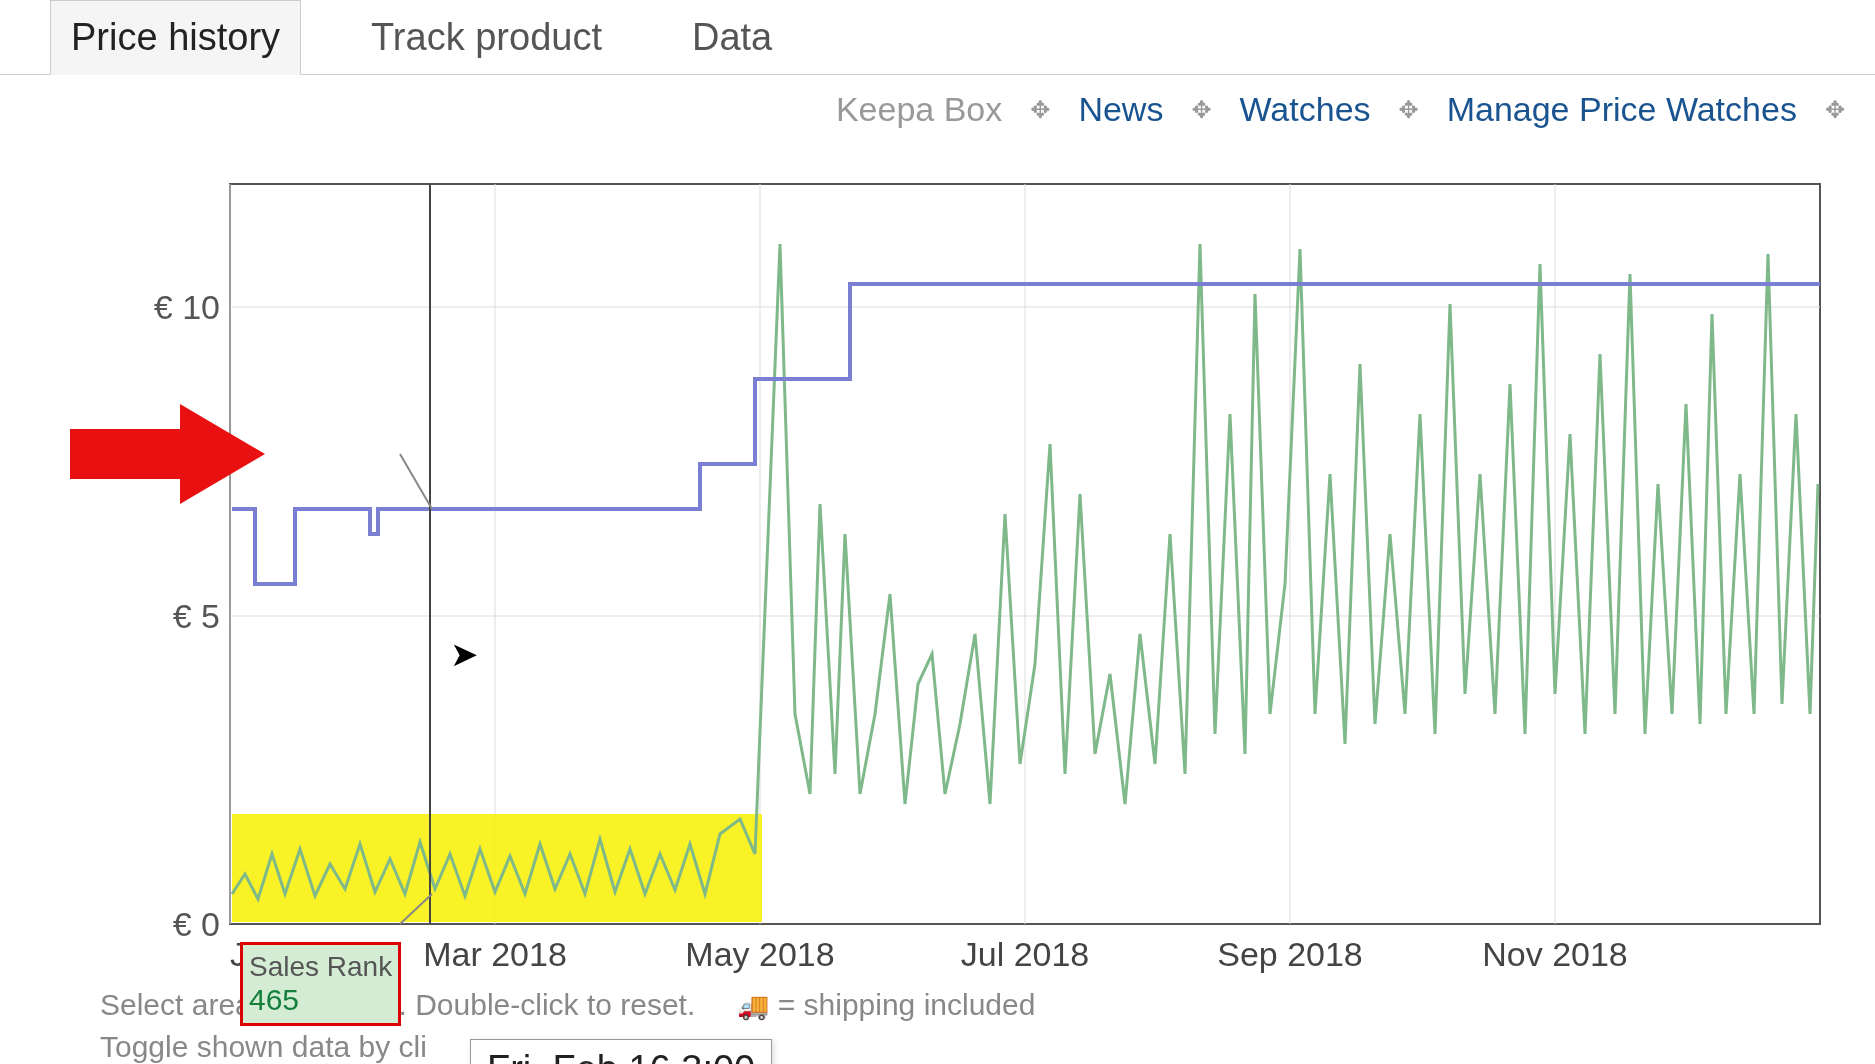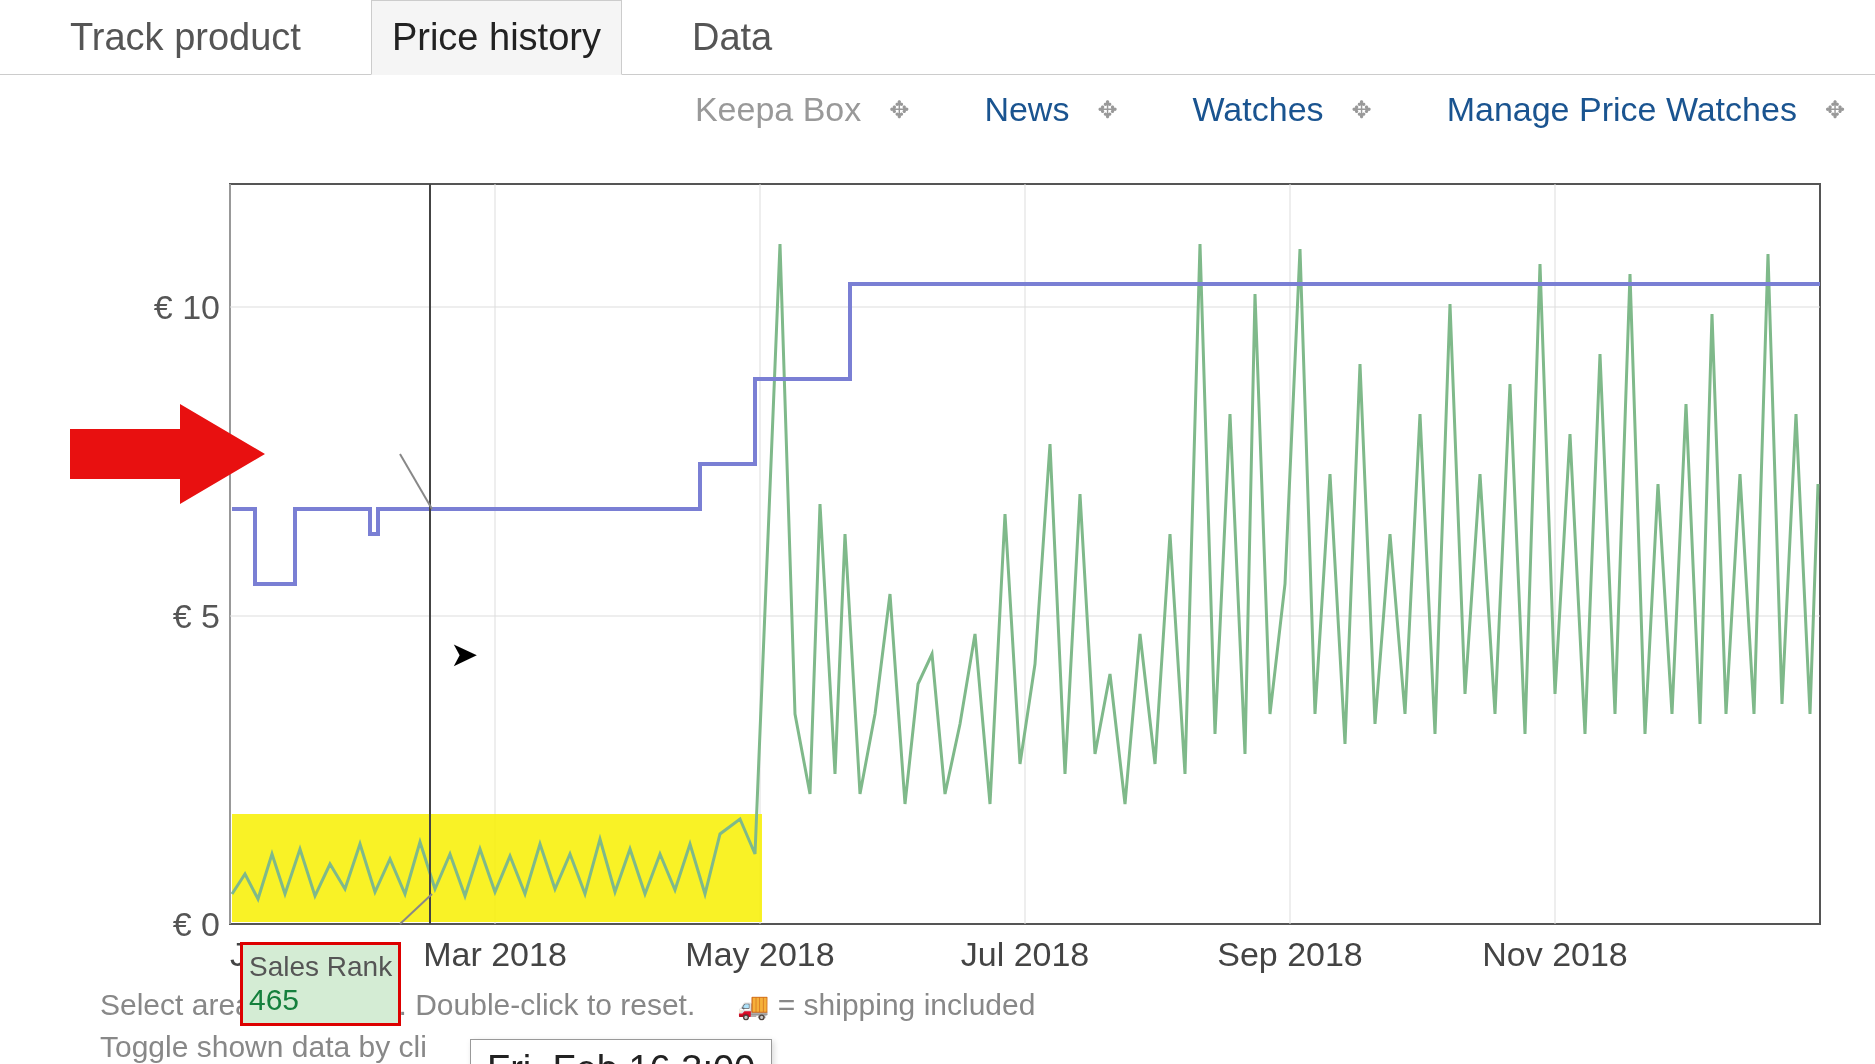--- a/index.html
+++ b/index.html
@@ -6,21 +6,21 @@
   body { font-family: Arial, Helvetica, sans-serif; background: #fff; color: #333; width: 1875px; }
   
   
   .tabs { display: flex; align-items: flex-end; border-bottom: 1px solid #ccc; padding-left: 50px; gap: 50px; }
   .tab { font-size: 38px; color: #555; padding: 15px 20px; cursor: pointer; }
   .tab.active { background: #f5f5f5; border: 1px solid #ccc; border-bottom: 1px solid #f5f5f5; margin-bottom: -1px; font-weight: 500; color: #222; }
   
   
   .header-links { display: flex; justify-content: flex-end; align-items: center; gap: 28px; padding: 15px 30px 15px 0; font-size: 34px; }
   .header-links .muted { color: #999; }
-  .header-links .link { color: #1a5490; cursor: pointer; margin-left: 47px; }
+  .header-links .link { color: #1a5490; cursor: pointer; }
   .sep-icon { color: #999; font-size: 24px; }
   
   
   .chart-wrap { position: relative; margin: 10px 30px 0 100px; }
   .chart-svg { display: block; }
   
   
   .red-arrow { position: absolute; left: -30px; top: 245px; }
   
   
@@ -52,22 +52,22 @@
   .cursor-mark { position: absolute; left: 350px; top: 480px; font-size: 34px; color: #000; }
   
   
   .footer-info { margin: 10px 30px 0 100px; font-size: 30px; color: #888; line-height: 1.4; }
   .footer-info .ship-icon { font-size: 26px; }
 </style>
 </head>
 <body>
 
 <div class="tabs">
+  <div class="tab active"><span>Price history</span></div>
   <div class="tab"><span>Track product</span></div>
-  <div class="tab active"><span>Price history</span></div>
   <div class="tab"><span>Data</span></div>
 </div>
 
 <div class="header-links">
   <span class="muted">Keepa Box</span>
   <span class="sep-icon">✥</span>
   <span class="link"><span>News</span></span>
   <span class="sep-icon">✥</span>
   <span class="link"><span>Watches</span></span>
   <span class="sep-icon">✥</span>

